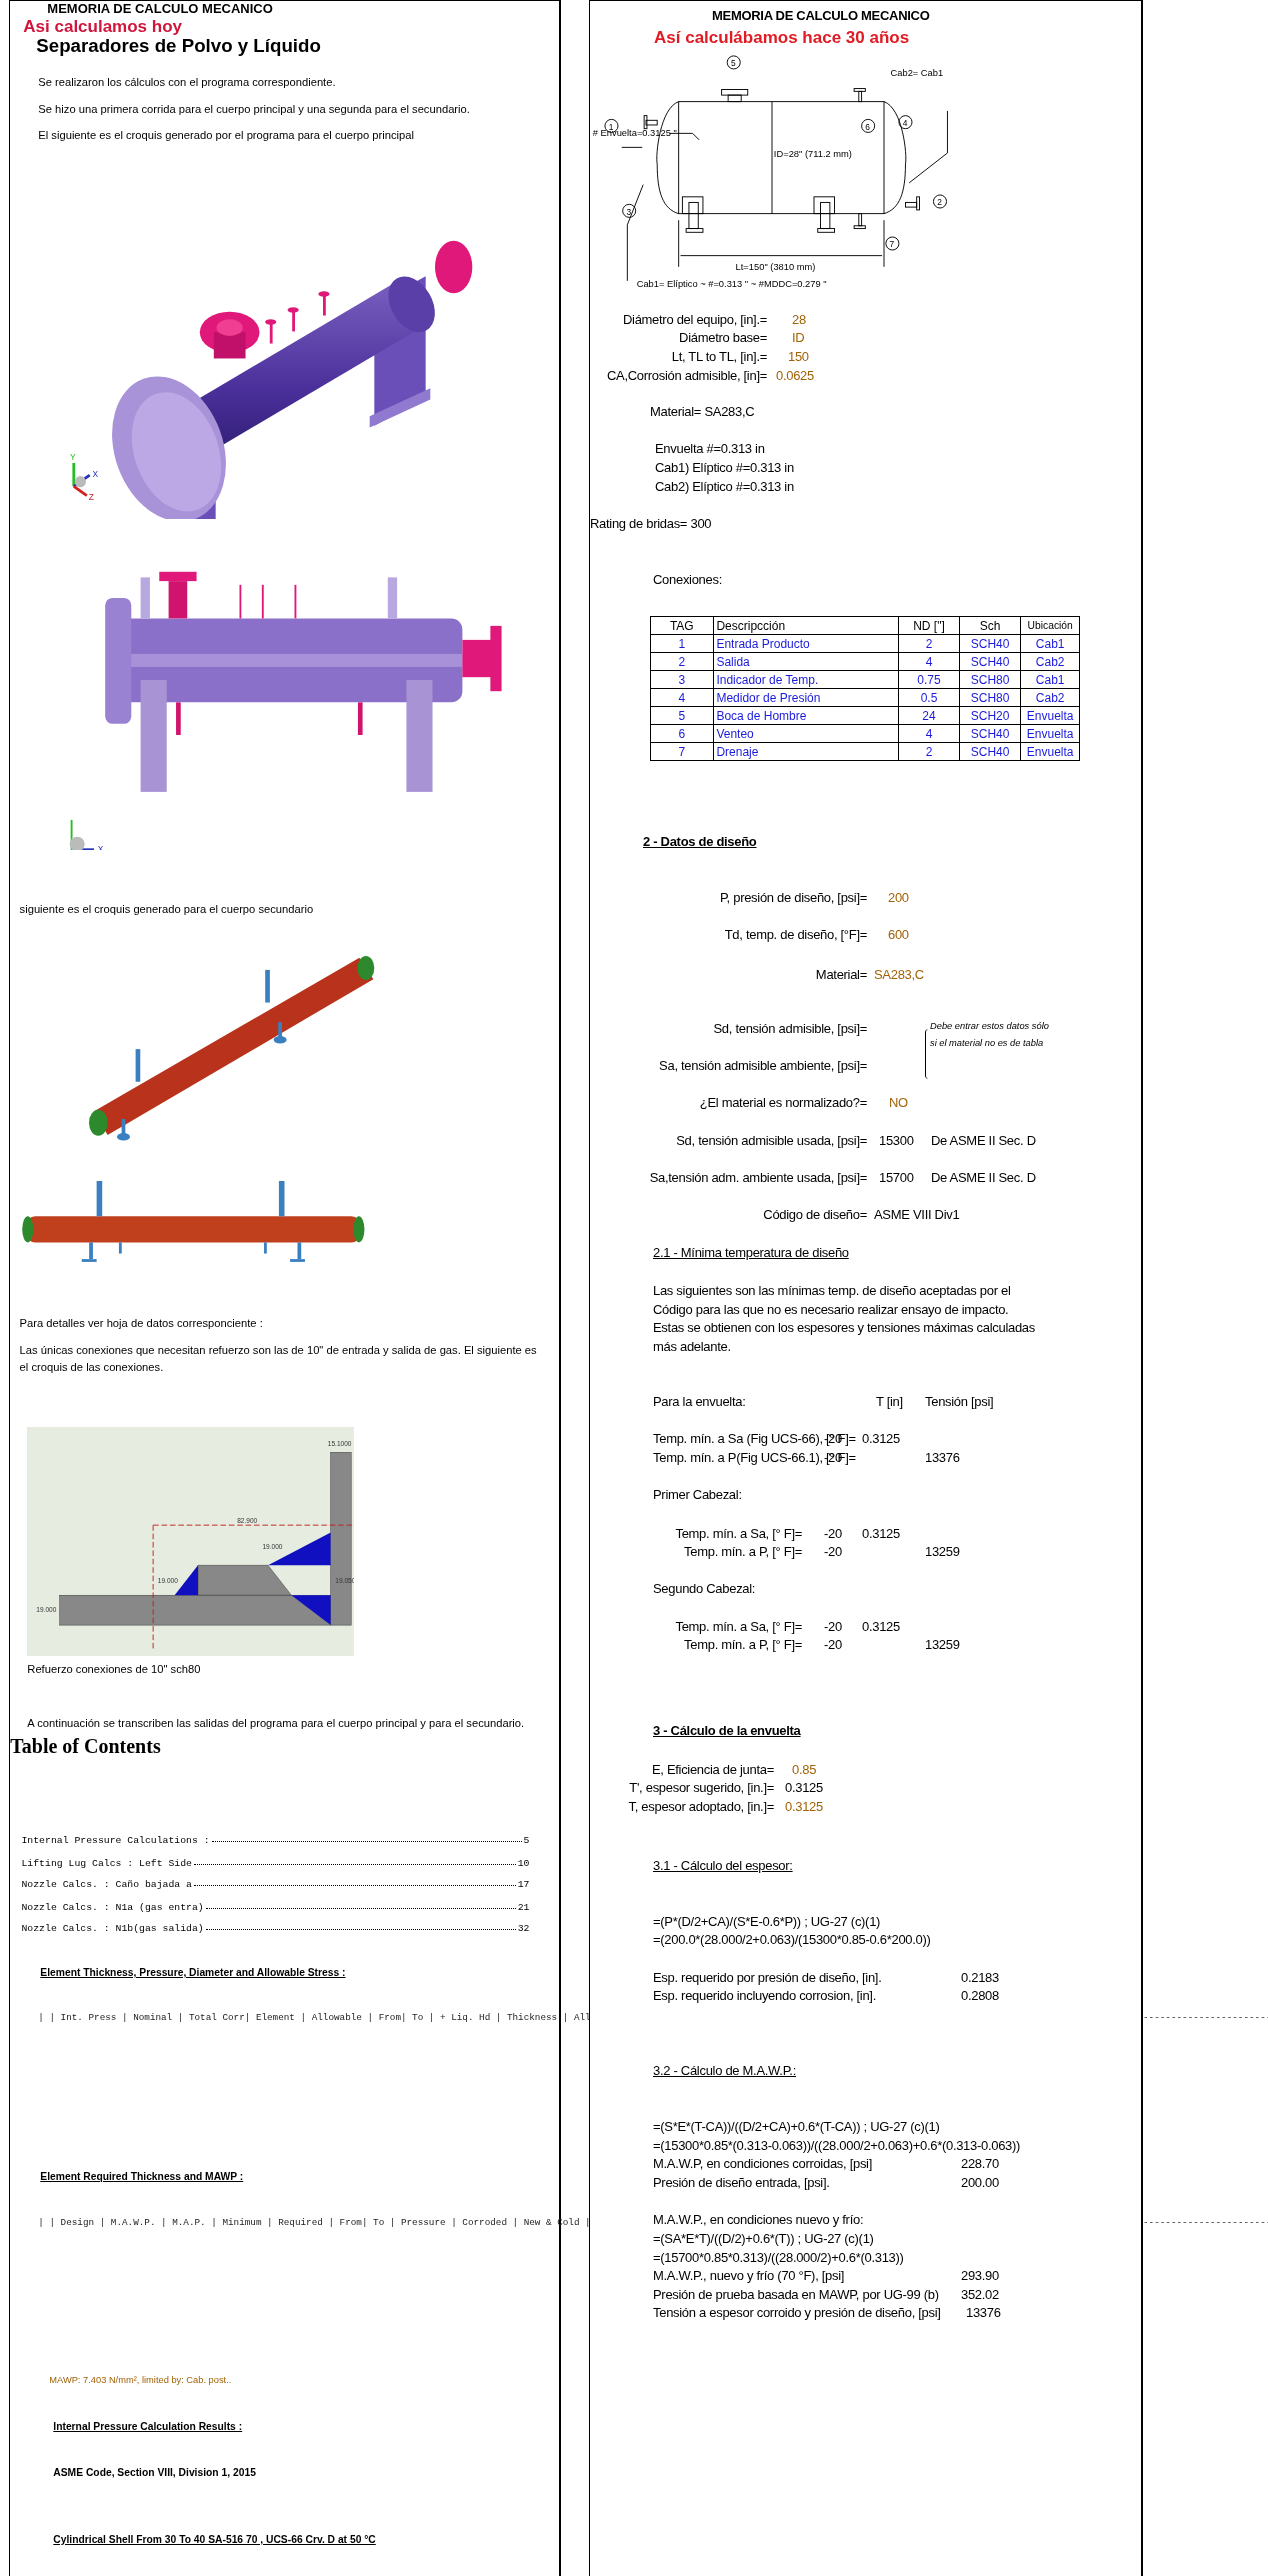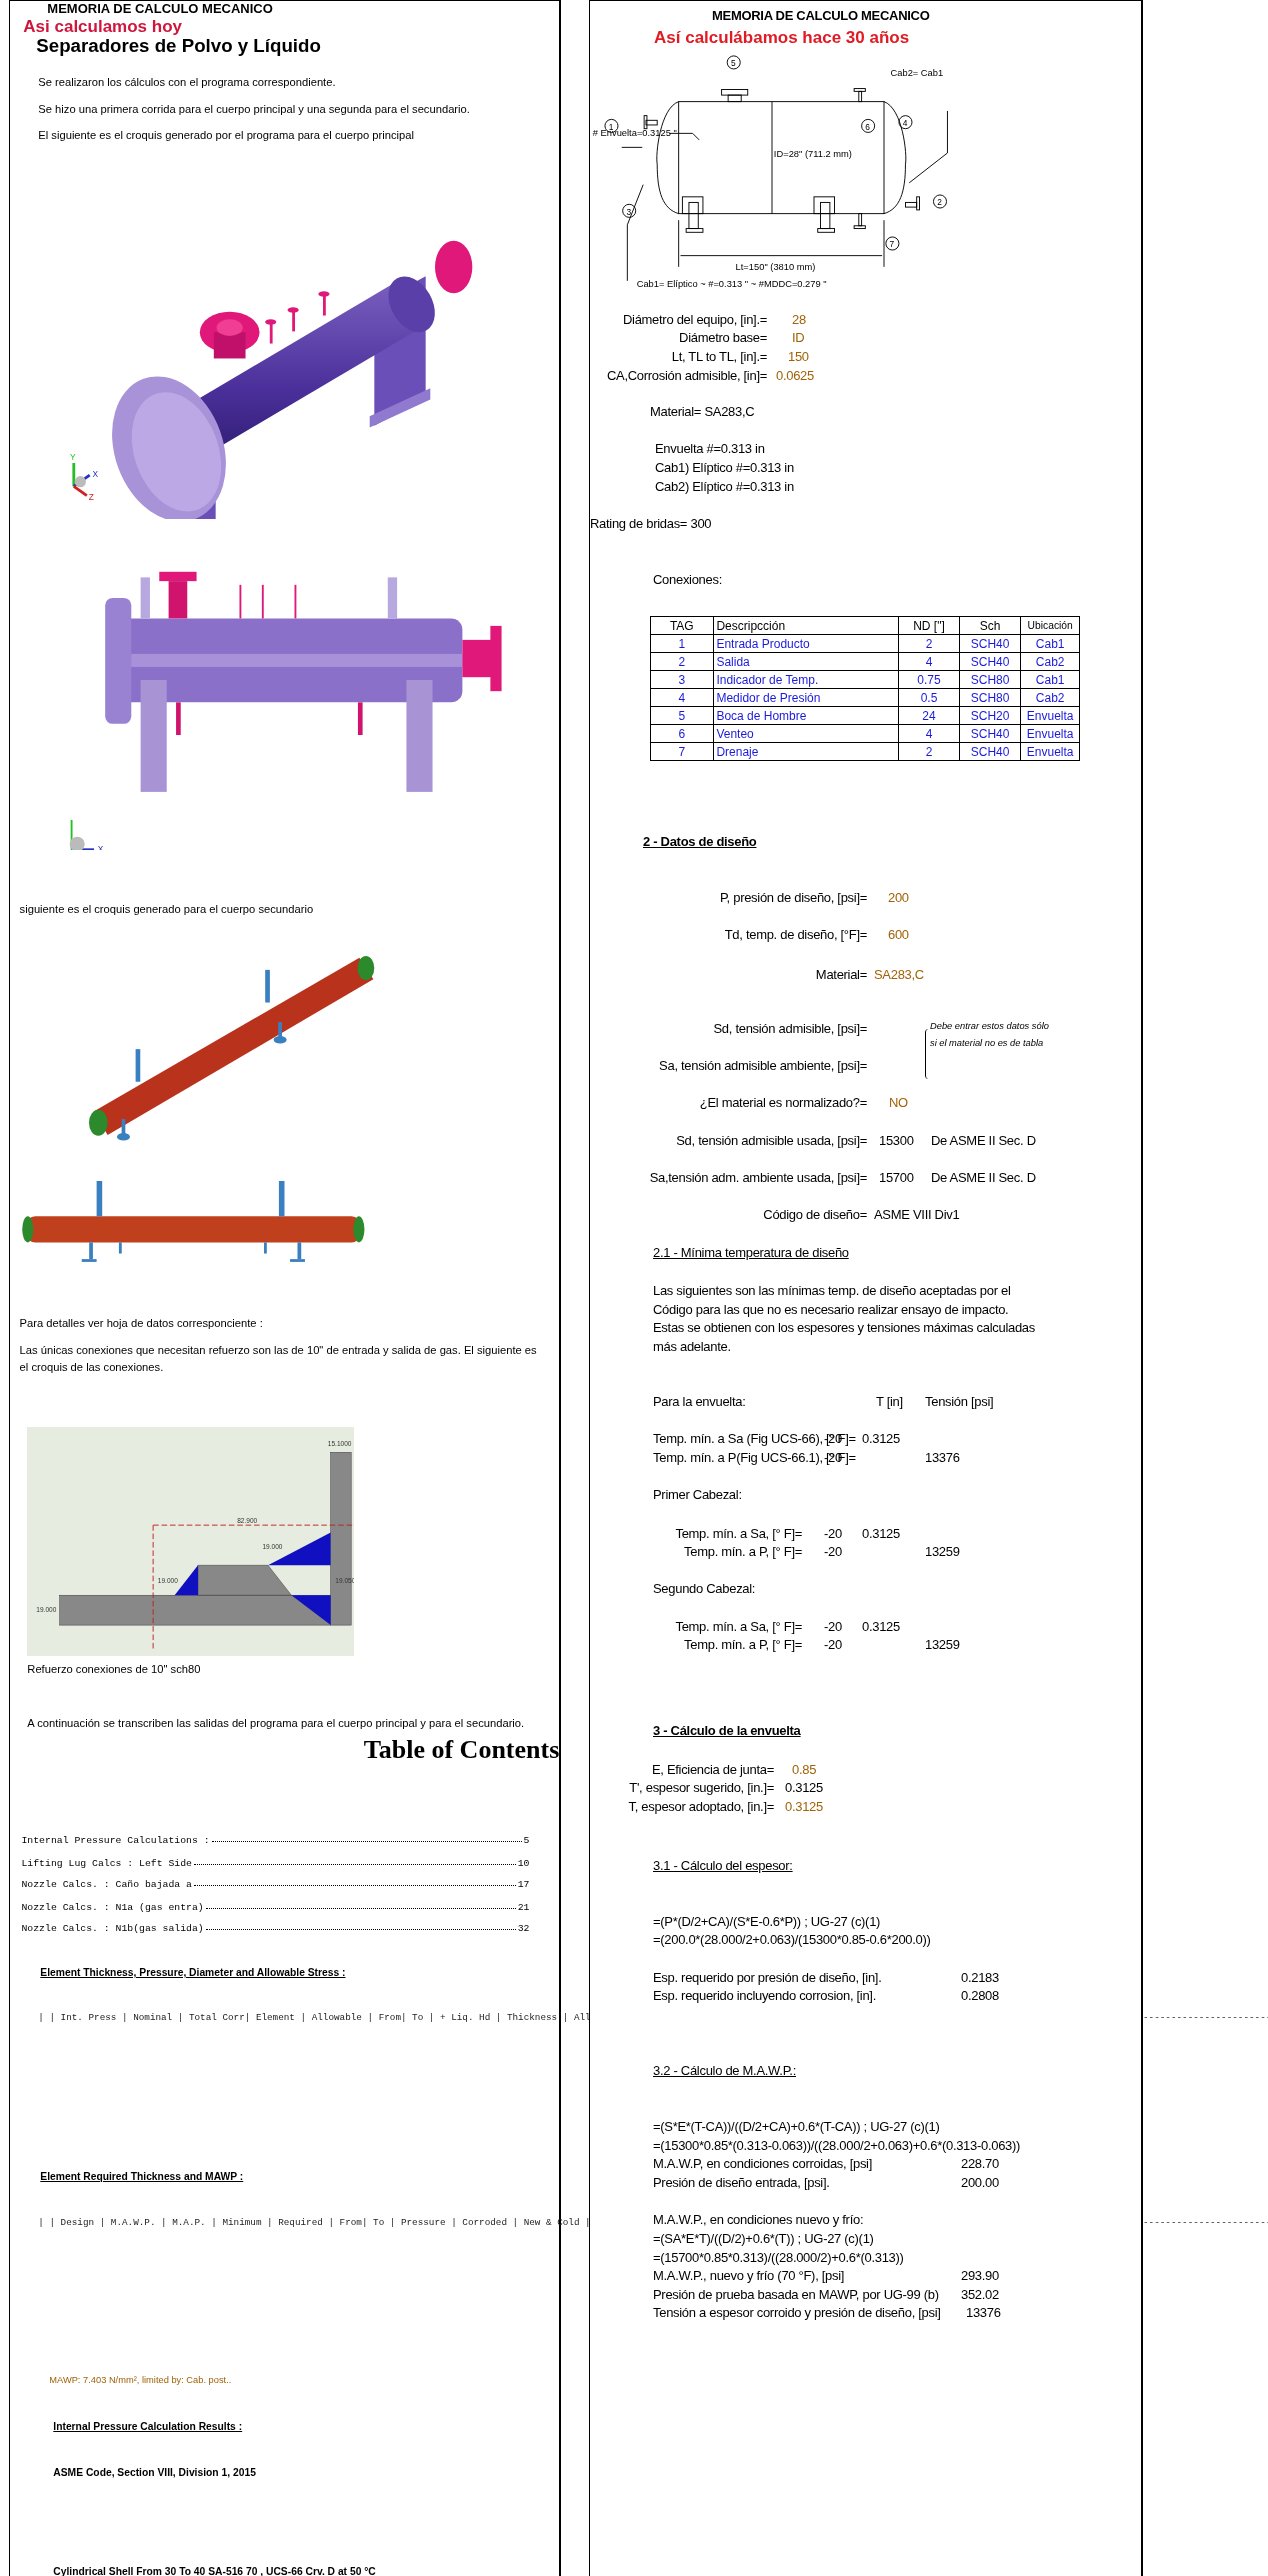--- a/index.html
+++ b/index.html
@@ -148,21 +148,21 @@
     <text x="322" y="20" font-size="7" fill="#333">15.1000</text>
     <text x="252" y="130" font-size="7" fill="#333">19.000</text>
     <text x="140" y="167" font-size="7" fill="#333">19.000</text>
     <text x="330" y="167" font-size="7" fill="#333">19.050</text>
     <text x="10" y="198" font-size="7" fill="#333">19.000</text>
   </svg>
   <div class="abs calibri" style="left:17px;top:1662px;font-size:11.2px;">Refuerzo conexiones de 10" sch80</div>
 
   <div class="abs calibri" style="left:17px;top:1716px;font-size:11.2px;">A continuación se transcriben las salidas del programa para el cuerpo principal y para el secundario.</div>
 
-  <div class="abs b" style="left:0;width:549px;text-align:right;top:1734px;font-family:'Liberation Serif',serif;font-size:26px;">Table of Contents</div>
+  <div class="abs b" style="left:0;width:549px;text-align:left;top:1734px;font-family:'Liberation Serif',serif;font-size:20px;">Table of Contents</div>
 
   <div class="toc-row" style="top:1834px;">
       <span>Internal Pressure Calculations :</span>
       <span class="dots"></span>
       <span>5</span>
     </div>
   <div class="toc-row" style="top:1857px;">
       <span>Lifting Lug Calcs : Left Side</span>
       <span class="dots"></span>
       <span>10</span>
@@ -196,21 +196,21 @@
 <span>  From| To |   Pressure |  Corroded | New &amp; Cold |  Thickness |  Thickness |</span>
 <span>     |     |   N/mm²    |   N/mm²   |   N/mm²    |     mm     |     mm     |</span>
 <span>---------------------------------------------------------------------------</span>
 
 
 </pre>
   <div class="abs blue" style="left:39px;top:2374px;font-size:9.3px;">MAWP: 7.403 N/mm², limited by: Cab. post..</div>
 
   <div class="abs b u calibri" style="left:43px;top:2420px;font-size:10.3px;">Internal Pressure Calculation Results :</div>
   <div class="abs b calibri" style="left:43px;top:2466px;font-size:10.3px;">ASME Code, Section VIII, Division 1, 2015</div>
-  <div class="abs b u calibri" style="left:43px;top:2533px;font-size:10.3px;margin-top:32px;">Cylindrical Shell From 30 To 40 SA-516 70 , UCS-66 Crv. D at 50 °C</div>
+  <div class="abs b u calibri" style="left:43px;top:2533px;font-size:10.3px;">Cylindrical Shell From 30 To 40 SA-516 70 , UCS-66 Crv. D at 50 °C</div>
 </div>
 
 <div class="page" id="right-page">
   <div class="abs b narrow" style="left:122px;top:6.5px;">MEMORIA DE CALCULO MECANICO</div>
   <div class="abs b red" style="left:64px;top:27px;font-size:17px;">Así calculábamos hace 30 años</div>
 
   <svg class="abs" style="left:0;top:51px;" width="392" height="243" viewBox="0 0 420 260">
     <g stroke="#000" fill="none" stroke-width="1">
       <rect x="95" y="53" width="220" height="120"></rect>
       <path d="M95,53 C75,60 70,110 72,120 C72,150 78,168 95,173"></path>

